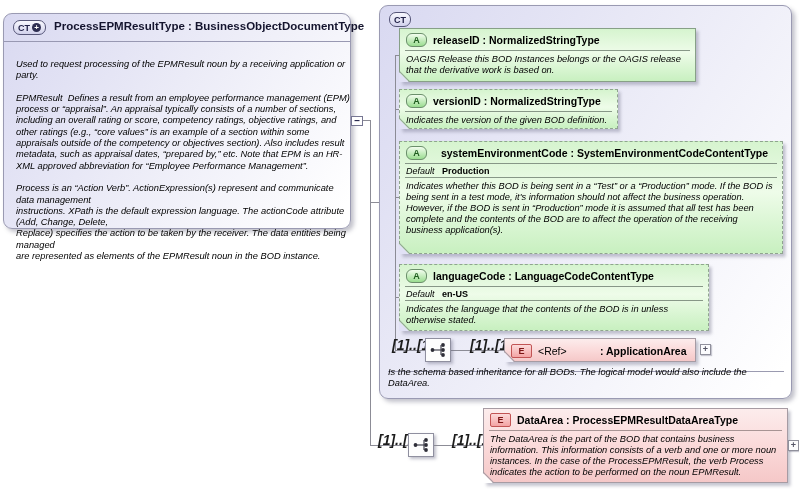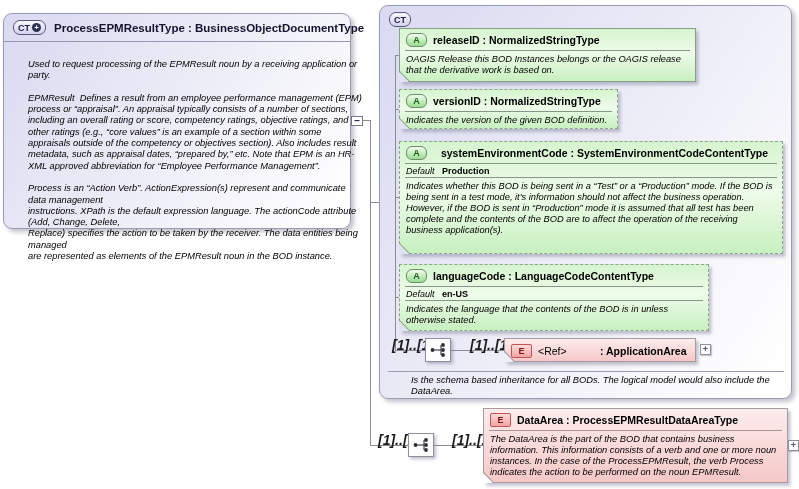--- a/index.html
+++ b/index.html
@@ -11,42 +11,42 @@
   
   .bigbox {
     position:absolute; box-sizing:border-box;
     border:1px solid #9a9ab2; border-radius:9px;
     background:linear-gradient(125deg,#d9d9f1 0%,#ebebf7 45%,#ffffff 96%);
     box-shadow:3px 3px 4px rgba(120,120,140,.45);
   }
   #root-box  { left:3px;   top:13px; width:348px; height:216px; }
   #base-box  { left:379px; top:5px;  width:413px; height:394px; }
 
-  .big-title-row { display:flex; align-items:center; gap:8px; padding:6px 9px 4px 9px; }
+  .big-title-row { display:flex; gap:8px; padding:6px 9px 4px 9px; }
   #root-box .big-title-row { border-bottom:1px solid #9898b2; padding-bottom:6px; }
   .big-title { font-size:11.5px; font-weight:bold; color:#14142e; white-space:nowrap; }
 
   .ct-icon {
     display:inline-flex; align-items:center; justify-content:center; flex:none;
     border:1px solid #565678; border-radius:7px; height:13px; padding:0 4px;
     background:linear-gradient(#f8f8fe,#d2d2ec);
     font-size:9px; font-weight:bold; color:#222248; line-height:12px;
   }
   .ct-plus {
     display:inline-block; width:9px; height:9px; margin-left:2px; border-radius:50%;
     background:#2e2e52; color:#ffffff; font-size:8px; line-height:9px; text-align:center; font-weight:bold;
   }
 
   .big-annotation {
     position:absolute; font-style:italic; font-size:9.3px; line-height:11.3px;
     color:#000; white-space:pre-line;
   }
-  #root-annotation { left:24px; top:45px; width:334px; }
+  #root-annotation { left:12px; top:45px; width:334px; }
   #base-divider { position:absolute; left:8px; top:365px; width:396px; border-top:1px solid #9a9ab0; }
-  #base-annotation { left:8px; top:369px; width:368px; white-space:normal;margin-left:23px; }
+  #base-annotation { left:8px; top:361px; width:368px; white-space:normal; }
 
   
   .node {
     position:absolute; box-sizing:border-box;
     box-shadow:2.5px 3px 3px rgba(110,110,135,.4);
   }
   .node-green {
     border:1px dashed #8fa48f;
     background:linear-gradient(180deg,#d6f4cf 0%,#eefce9 45%,#c8f0c0 100%);
   }

